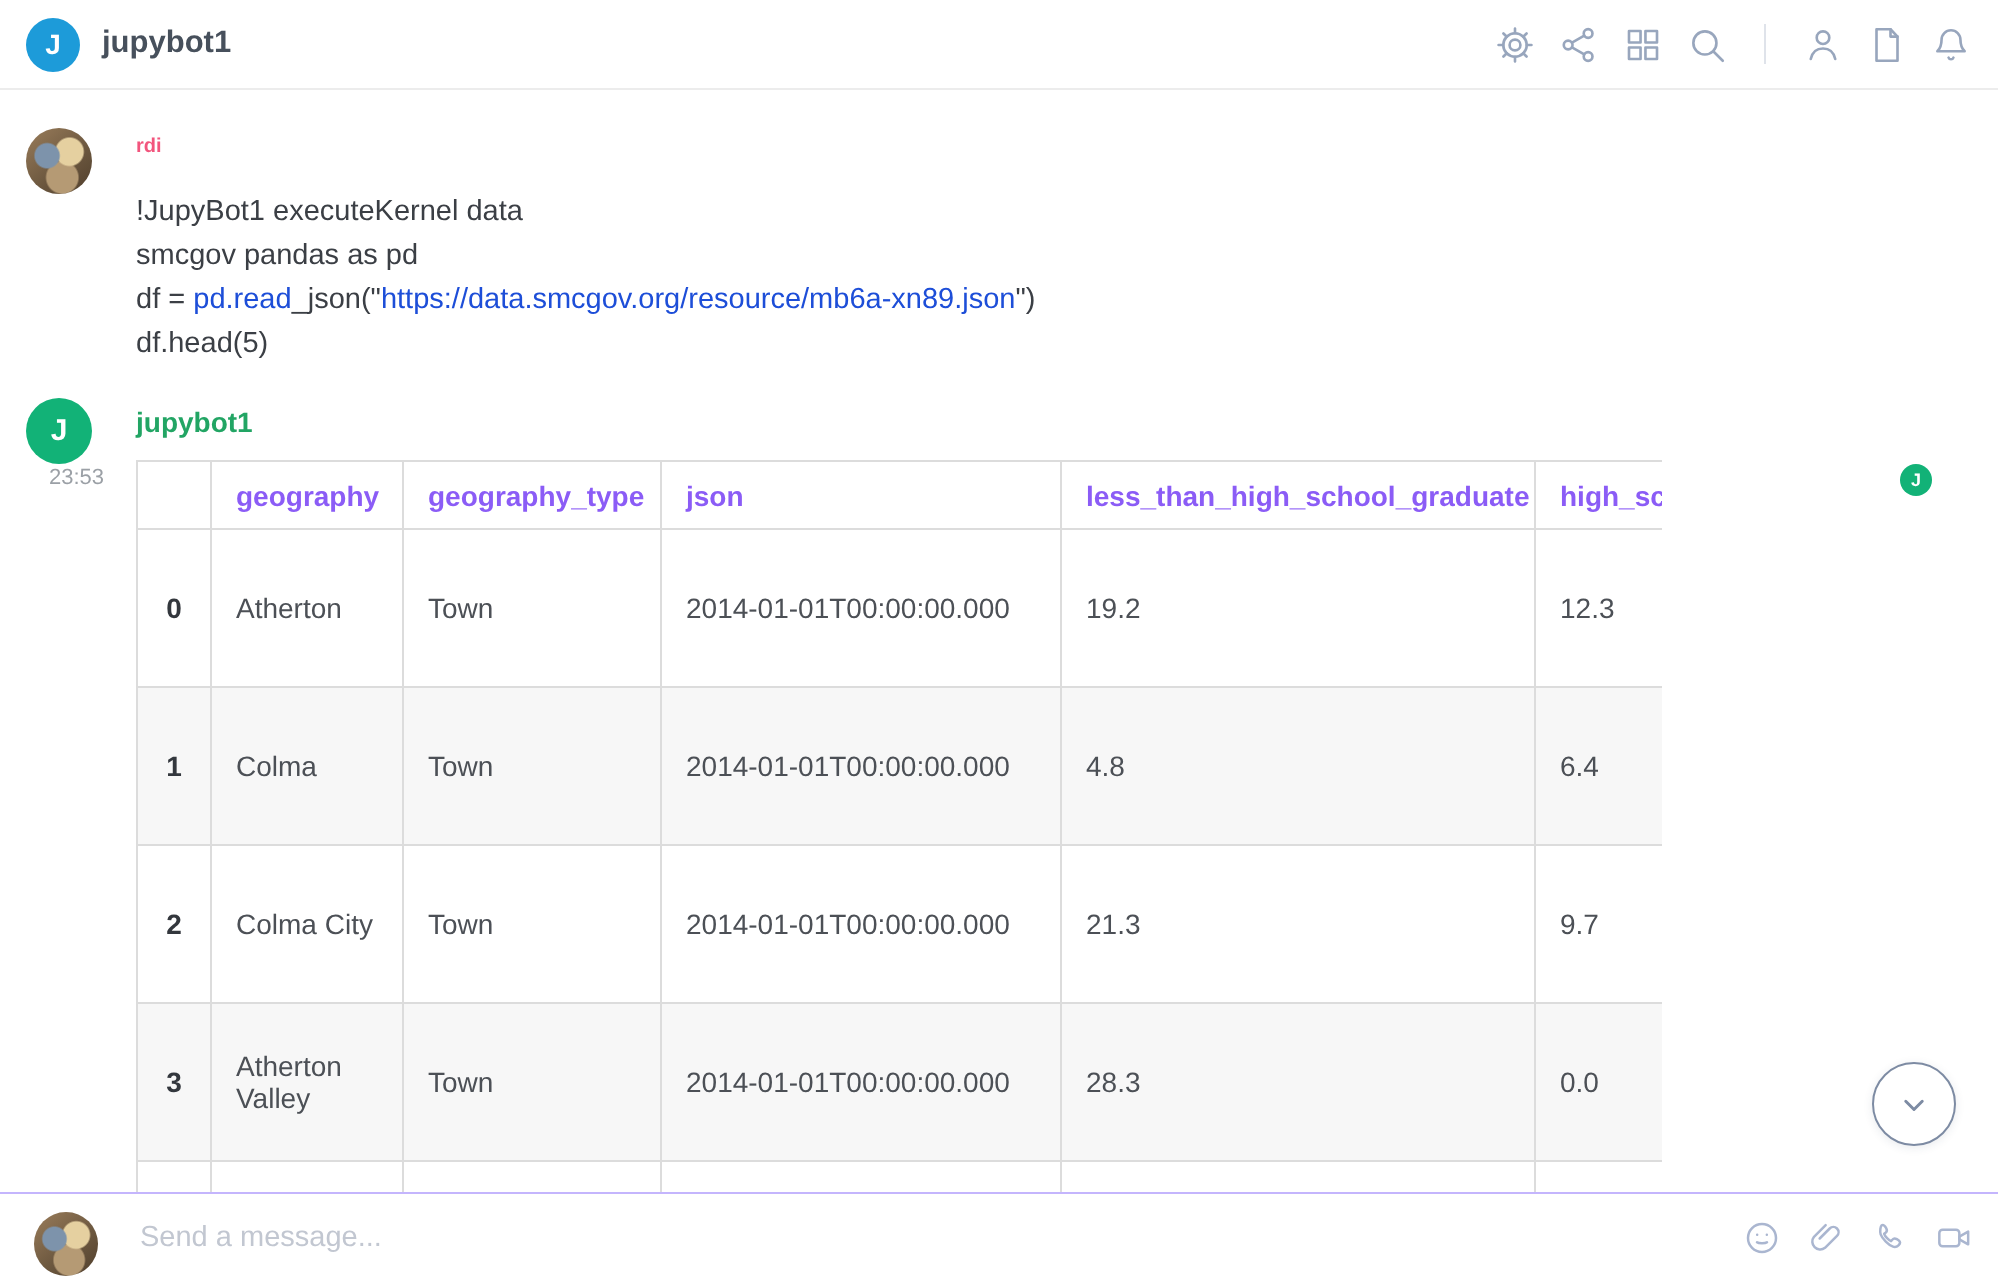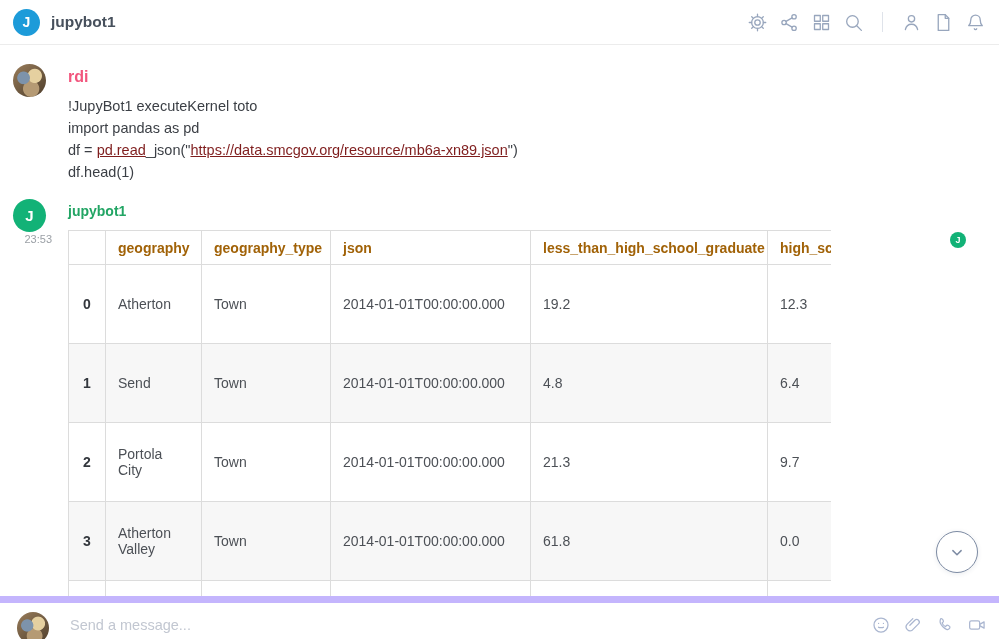--- a/index.html
+++ b/index.html
@@ -37,40 +37,40 @@
   .avatar-photo {
     border-radius: 50%;
     background:
       radial-gradient(circle at 32% 42%, #7d93ab 0%, #7d93ab 20%, rgba(0,0,0,0) 23%),
       radial-gradient(circle at 66% 36%, #e5d0a0 0%, #e5d0a0 22%, rgba(0,0,0,0) 25%),
       radial-gradient(circle at 55% 75%, #b59a74 0%, #b59a74 25%, rgba(0,0,0,0) 28%),
       linear-gradient(140deg, #9a7d5b 0%, #6e5940 55%, #4f3e2c 100%);
   }
 
   .rdi-avatar { position: absolute; left: 13px; top: 19px; width: 33px; height: 33px; cursor: pointer; }
-  .rdi-name { position: absolute; left: 68px; top: 23px; font-size: 16px; font-weight: bold; color: #f2557d; cursor: pointer; }
+  .rdi-name { position: absolute; left: 68px; top: 23px; font-size: 10px; font-weight: bold; color: #f2557d; cursor: pointer; }
   .rdi-text { position: absolute; left: 68px; top: 50px; font-size: 14.5px; line-height: 22px; color: #3b3f45; }
-  .rdi-text .link { color: #7f1d1d; text-decoration: underline; cursor: pointer; }
+  .rdi-text .link { color: #1d4ed8; cursor: pointer; }
 
   .bot-avatar {
     position: absolute; left: 13px; top: 154px; width: 33px; height: 33px; border-radius: 50%;
     background: #12b277; color: #fff; font-size: 15px; font-weight: bold;
     display: flex; align-items: center; justify-content: center; cursor: pointer;
   }
   .bot-time { position: absolute; left: 7px; top: 188px; width: 45px; text-align: right; font-size: 11px; color: #9ba0a6; }
   .bot-name { position: absolute; left: 68px; top: 158px; font-size: 14px; font-weight: bold; color: #22a564; cursor: pointer; }
 
   
   .table-wrap { position: absolute; left: 68px; top: 185px; width: 763px; overflow: hidden; }
   table.df { border-collapse: collapse; table-layout: fixed; width: 860px; font-size: 14px; color: #4c5056; background: #fff; }
   table.df th, table.df td {
     border: 1px solid #dcdcdc; padding: 0 12px;
     vertical-align: middle; text-align: left; overflow: hidden;
   }
-  table.df thead th { font-weight: bold; color: #a16207; height: 34px; white-space: nowrap; }
+  table.df thead th { font-weight: bold; color: #8b5cf6; height: 34px; white-space: nowrap; }
   table.df tbody tr { height: 79px; }
   table.df tbody tr:nth-child(even) { background: #f7f7f7; }
   table.df td:first-child, table.df th:first-child { text-align: center; font-weight: bold; color: #33373d; padding: 0 4px; }
 
   .j-badge {
     position: absolute; left: 950px; top: 187px; width: 16px; height: 16px; border-radius: 50%;
     background: #12b277; color: #fff; font-size: 9px; font-weight: bold;
     display: flex; align-items: center; justify-content: center;
   }
 
@@ -78,21 +78,21 @@
     position: absolute; left: 936px; top: 486px; width: 42px; height: 42px; border-radius: 50%;
     background: #fff; border: 1px solid #7d8ba3; color: #7d8ba3;
     display: flex; align-items: center; justify-content: center;
     box-shadow: 0 1px 5px rgba(40,60,90,0.10); cursor: pointer;
   }
   .scroll-btn svg { width: 22px; height: 22px; stroke: currentColor; fill: none; stroke-width: 1.6; stroke-linecap: round; stroke-linejoin: round; }
 
   
   .composer {
     position: absolute; top: 596px; left: 0; width: 999px; height: 43px;
-    background: #fff; border-top: 7px solid #c4b5fd; display: flex; align-items: center;
+    background: #fff; border-top: 1px solid #c4b5fd; display: flex; align-items: center;
   }
   .composer-avatar { position: absolute; left: 17px; top: 9px; width: 32px; height: 32px; }
   .composer-input {
     position: absolute; left: 70px; top: 0; height: 43px; width: 760px;
     border: none; outline: none; font-size: 14.5px; color: #444;
     font-family: "Liberation Sans", sans-serif; background: transparent;
   }
   .composer-input::placeholder { color: #c2c7d1; }
   .composer-icons { position: absolute; right: 12px; top: 0; height: 43px; display: flex; align-items: center; gap: 12px; color: #aab6d0; }
   .cicon { width: 20px; height: 20px; cursor: pointer; }
@@ -154,24 +154,24 @@
         </svg>
     </span>
   </div>
 </div>
 
 <div class="chat">
 
   <div class="avatar-photo rdi-avatar"></div>
   <div class="rdi-name">rdi</div>
   <div class="rdi-text">
-    <div>!JupyBot1 executeKernel toto</div>
-    <div>import pandas as pd</div>
+    <div>!JupyBot1 executeKernel data</div>
+    <div>smcgov pandas as pd</div>
     <div><span>df = </span><span class="link">pd.read</span><span>_json("</span><span class="link">https://data.smcgov.org/resource/mb6a-xn89.json</span><span>")</span></div>
-    <div>df.head(1)</div>
+    <div>df.head(5)</div>
   </div>
 
   <div class="bot-avatar">J</div>
   <div class="bot-time">23:53</div>
   <div class="bot-name">jupybot1</div>
 
   <div class="table-wrap">
     <table class="df">
       <colgroup>
         <col style="width:37px">
@@ -195,40 +195,40 @@
           <tr>
             <td>0</td>
             <td>Atherton</td>
             <td>Town</td>
             <td>2014-01-01T00:00:00.000</td>
             <td>19.2</td>
             <td>12.3</td>
           </tr>
           <tr>
             <td>1</td>
-            <td>Send</td>
+            <td>Colma</td>
             <td>Town</td>
             <td>2014-01-01T00:00:00.000</td>
             <td>4.8</td>
             <td>6.4</td>
           </tr>
           <tr>
             <td>2</td>
-            <td>Portola City</td>
+            <td>Colma City</td>
             <td>Town</td>
             <td>2014-01-01T00:00:00.000</td>
             <td>21.3</td>
             <td>9.7</td>
           </tr>
           <tr>
             <td>3</td>
             <td>Atherton Valley</td>
             <td>Town</td>
             <td>2014-01-01T00:00:00.000</td>
-            <td>61.8</td>
+            <td>28.3</td>
             <td>0.0</td>
           </tr>
           <tr>
             <td></td>
             <td></td>
             <td></td>
             <td></td>
             <td></td>
             <td></td>
           </tr>

